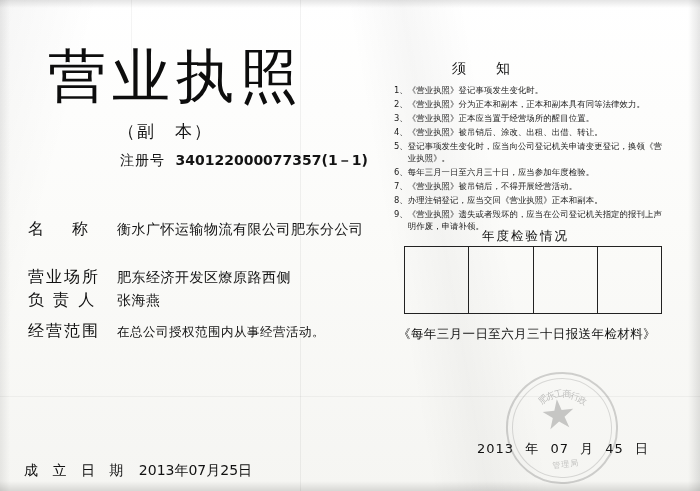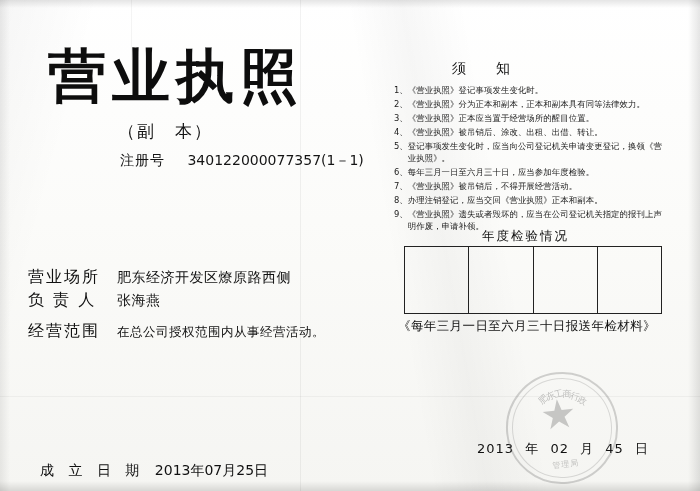--- a/index.html
+++ b/index.html
@@ -40,21 +40,21 @@
      background: linear-gradient(90deg, rgba(0,0,0,0.07), rgba(0,0,0,0)); }
   .edge-right { position:absolute; right:0; top:0; width:12px; height:491px;
      background: linear-gradient(270deg, rgba(0,0,0,0.10), rgba(0,0,0,0)); }
 
   
   .title {
     position: absolute;
     left: 48px;
     top: 38px;
     font-family: "DejaVu Sans", sans-serif;
-    font-weight: bold;
+    font-weight: normal;
     font-size: 58px;
     letter-spacing: 6px;
     color: #0d0d0d;
     white-space: nowrap;
   }
   .subtitle {
     position: absolute;
     left: 118px;
     top: 120px;
     font-size: 17px;
@@ -64,21 +64,21 @@
   }
   .reg-row {
     position: absolute;
     left: 120px;
     top: 152px;
     font-size: 14px;
     color: #141414;
     white-space: nowrap;
   }
   .reg-row .reg-label { letter-spacing: 1px; }
-  .reg-row .reg-value { margin-left: 18px; letter-spacing: 0px; }
+  .reg-row .reg-value { margin-left: 6px; letter-spacing: 0px; font-weight: bold; }
 
   .field {
     position: absolute;
     left: 28px;
     white-space: nowrap;
     color: #111;
   }
   .field .f-label {
     display: inline-block;
     font-size: 16px;
@@ -91,21 +91,21 @@
     letter-spacing: 0.5px;
   }
   #field-name   { top: 219px; }
   #field-addr   { top: 267px; }
   #field-person { top: 290px; }
   #field-scope  { top: 321px; }
   #field-scope .f-value { font-size: 12.5px; }
 
   .founded {
     position: absolute;
-    left: 40px;
+    left: 24px;
     top: 462px;
     font-size: 14px;
     color: #111;
     white-space: nowrap;
   }
   .founded .fd-label { letter-spacing: 5px; }
   .founded .fd-value { margin-left: 6px; }
 
   
   .notice-title {
@@ -159,21 +159,21 @@
     border-collapse: collapse;
     table-layout: fixed;
   }
   .annual-table td {
     border: 1px solid #222;
     height: 64px;
   }
   .annual-note {
     position: absolute;
     left: 398px;
-    top: 318px;
+    top: 326px;
     font-size: 12.5px;
     letter-spacing: 0.4px;
     color: #111;
     white-space: nowrap;
   }
   .issue-date {
     position: absolute;
     left: 474px;
     top: 440px;
     font-size: 13px;
@@ -256,20 +256,24 @@
   <div class="fold h1"></div>
 
   <div class="title">营业执照</div>
   <div class="subtitle">（副　本）</div>
 
   <div class="reg-row">
     <span class="reg-label">注册号</span>
     <span class="reg-value">340122000077357(1－1)</span>
   </div>
 
+  <div class="field" id="field-name">
+    <span class="f-label">名　称</span>
+    <span class="f-value">衡水广怀运输物流有限公司肥东分公司</span>
+  </div>
 
   <div class="field" id="field-addr">
     <span class="f-label wide">营业场所</span>
     <span class="f-value">肥东经济开发区燎原路西侧</span>
   </div>
 
   <div class="field" id="field-person">
     <span class="f-label wide">负 责 人</span>
     <span class="f-value">张海燕</span>
   </div>
@@ -334,21 +338,21 @@
         <td></td>
       </tr>
     </tbody>
   </table>
 
   <div class="annual-note">《每年三月一日至六月三十日报送年检材料》</div>
 
   <div class="issue-date">
     <span>2013</span>
     <span>年</span>
-    <span>02</span>
+    <span>07</span>
     <span>月</span>
     <span>45</span>
     <span>日</span>
   </div>
 
   <div class="seal">
     <div class="seal-inner"></div>
     <div class="arc-text" id="seal-arc">
         <span style="transform: translate(-22.9431px, -32.7661px) rotate(-35deg);">肥</span>
         <span style="transform: translate(-14.3347px, -37.3432px) rotate(-21deg);">东</span>

